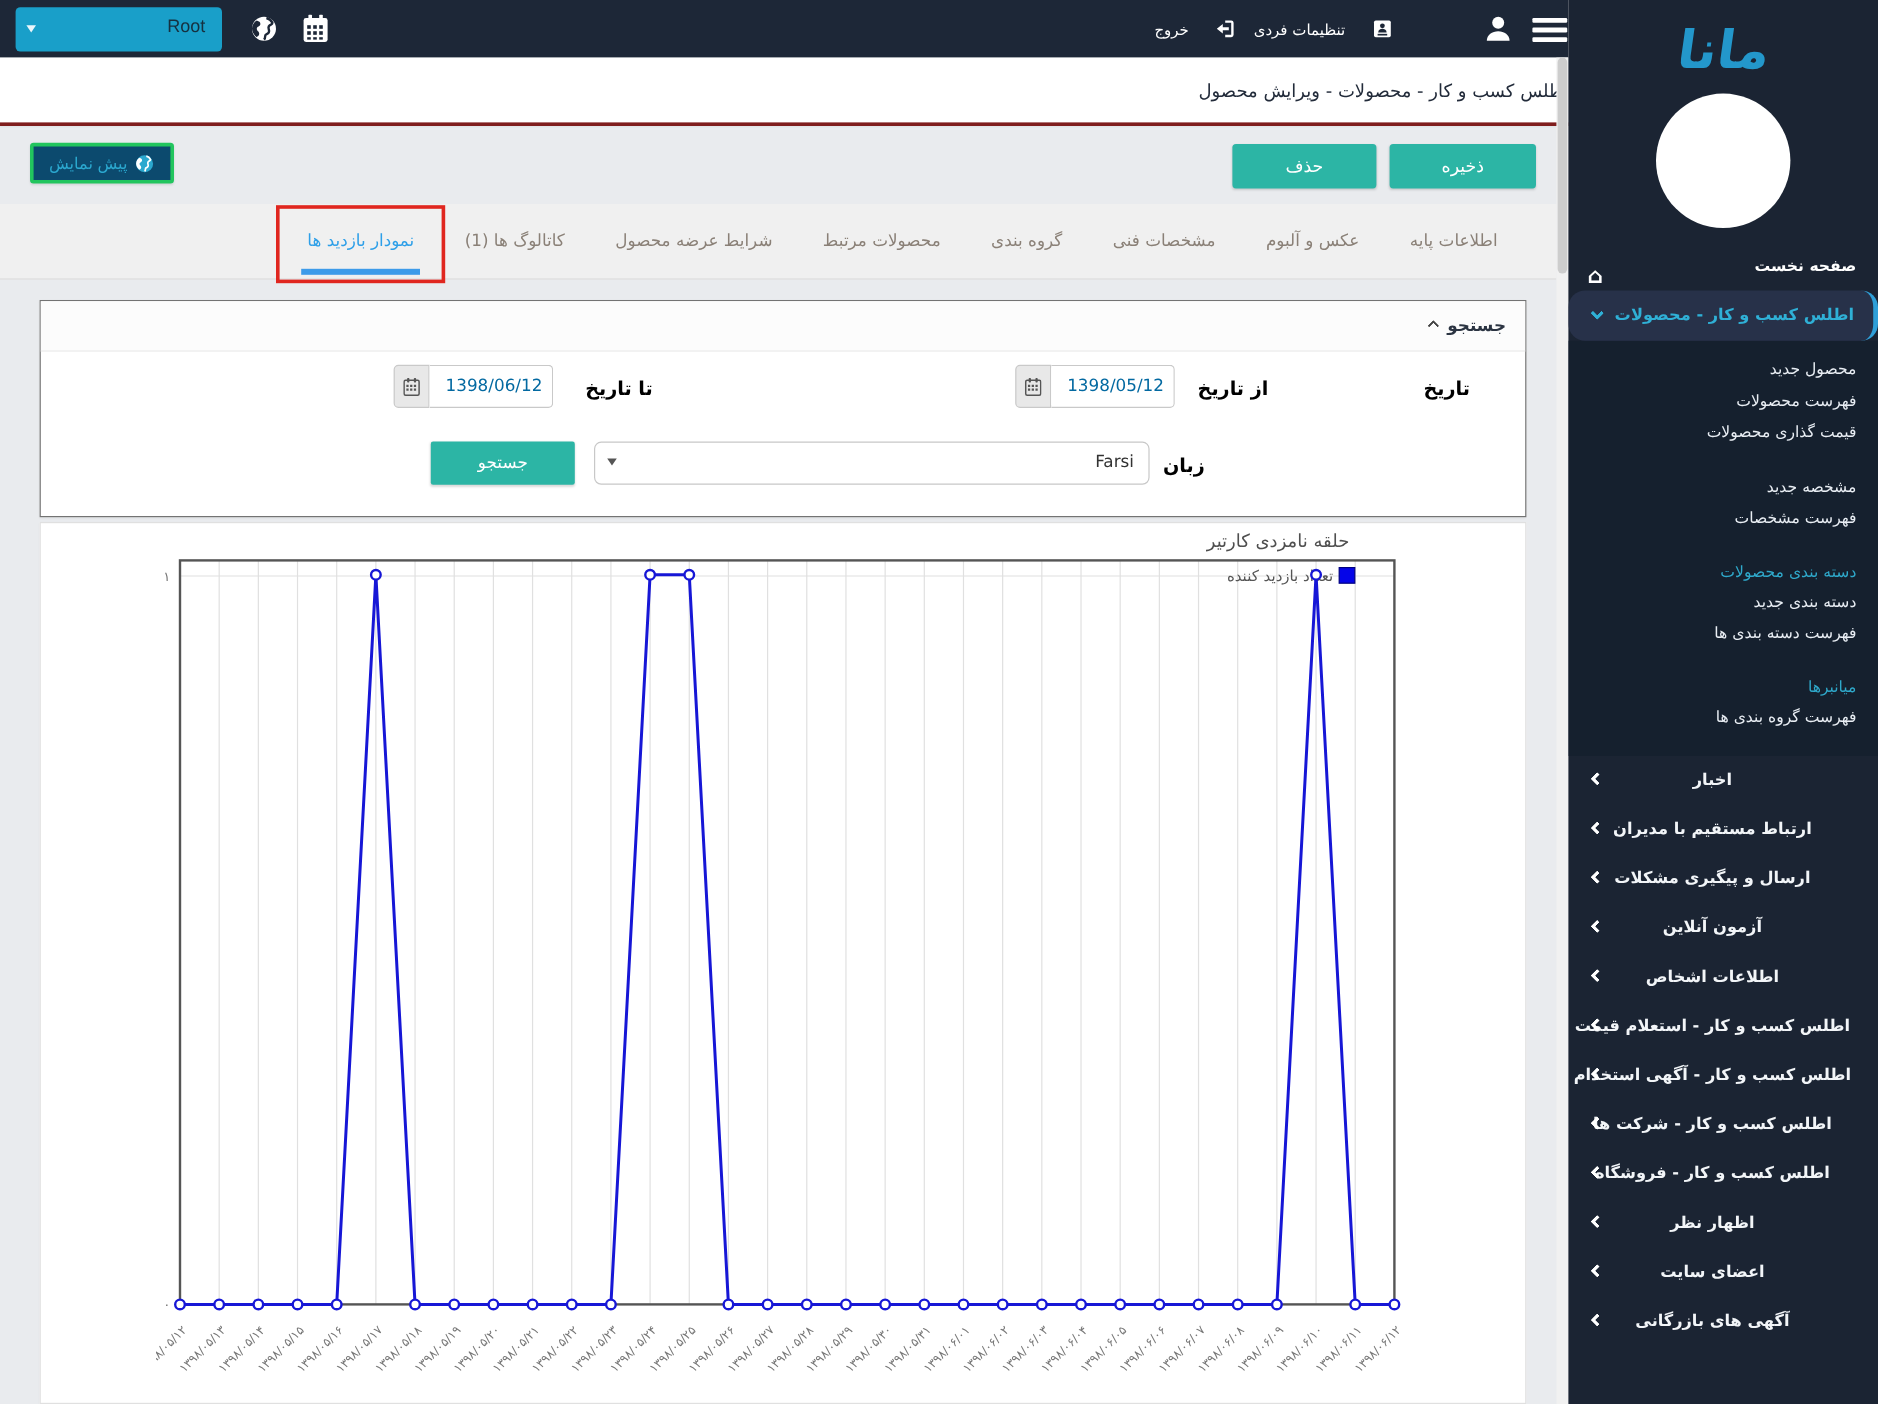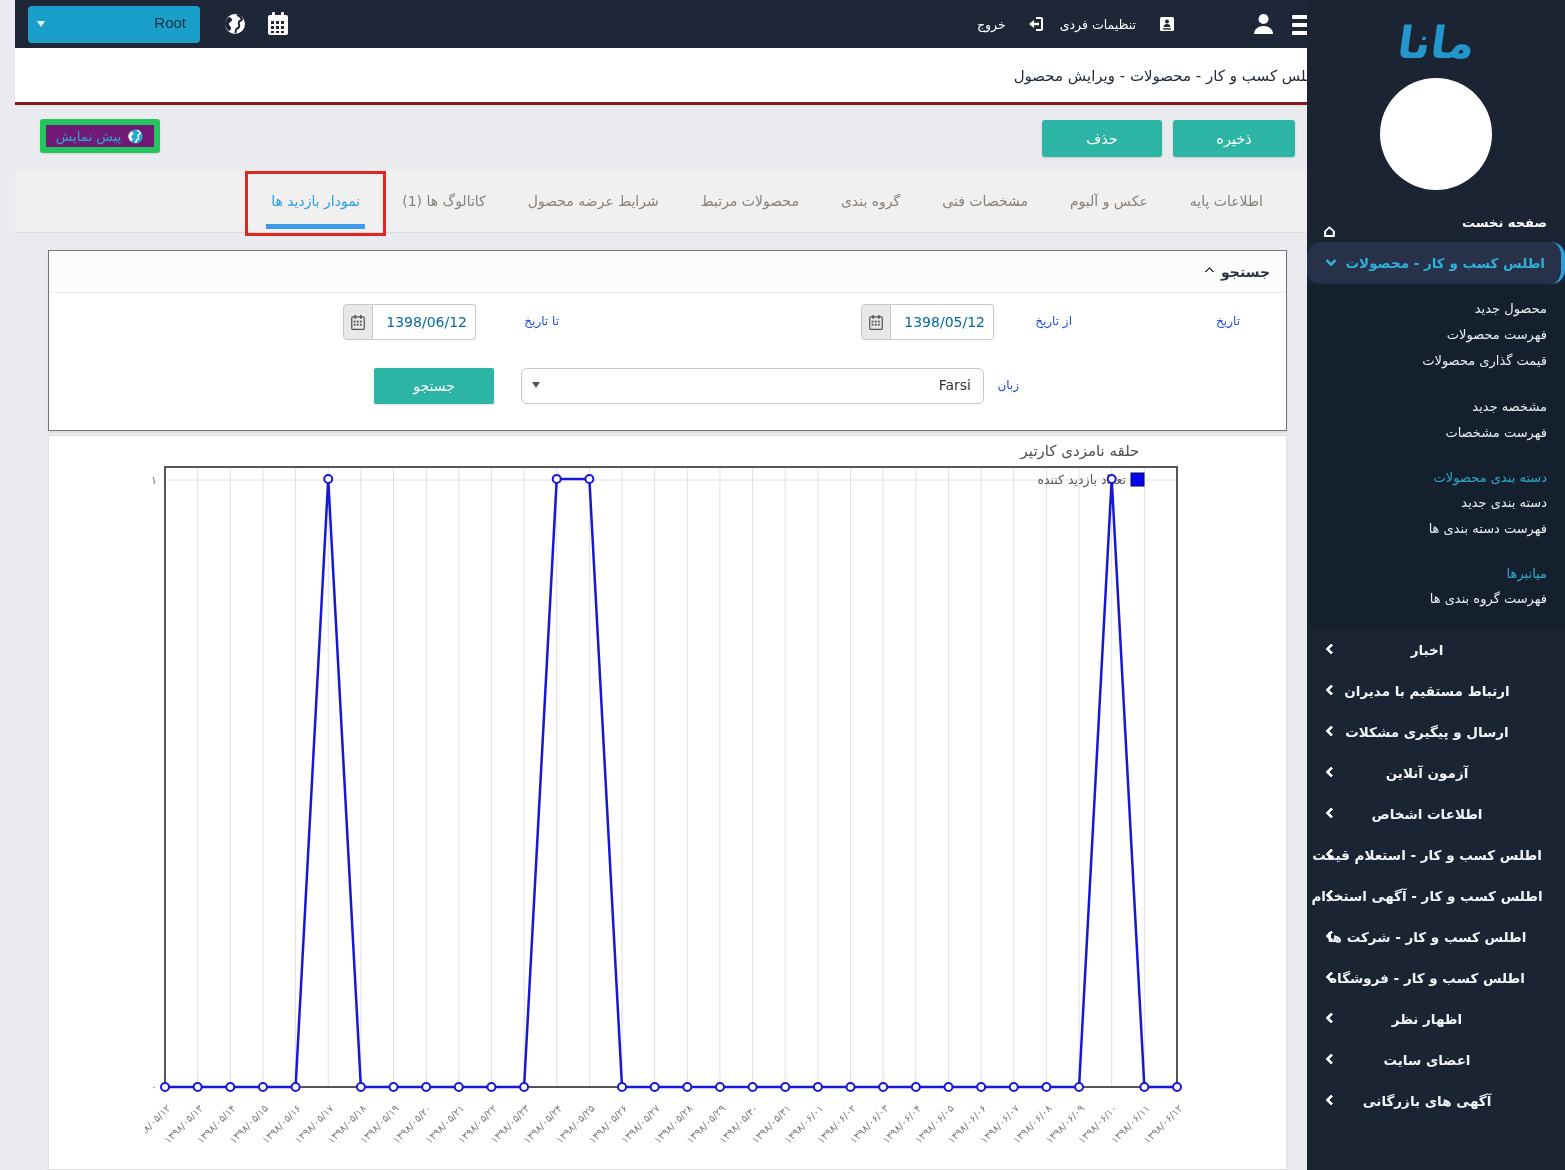--- a/index.html
+++ b/index.html
@@ -22,21 +22,21 @@
   .submenu .sm-gap { height:20px; }
   .side-menu { }
   .side-menu .mi { position:relative; height:41px; line-height:41px; color:#f2f5f8; font-size:13.5px; font-weight:bold; text-align:center; padding-right:18px; cursor:pointer; white-space:nowrap; }
   .side-menu .mi .chev { position:absolute; left:20px; top:15px; }
   .chev { display:inline-block; width:8px; height:8px; border-left:3px solid #fff; border-bottom:3px solid #fff; border-radius:1px; }
   .chev.left { transform:rotate(45deg); }
   .chev.down { transform:rotate(-45deg); }
   .chev.up { transform:rotate(135deg); border-color:#444; border-width:2px; width:7px; height:7px; }
 
   
-  .main { position:absolute; left:0; top:0; width:1307px; height:1000px;margin-left:15px; }
+  .main { position:absolute; left:0; top:0; width:1307px; height:1000px; }
   .topbar { position:relative; height:48px; background:#1d2737; }
   .root-btn { position:absolute; left:13px; top:6px; width:172px; height:37px; background:#199fc9; border:none; border-radius:4px; cursor:pointer; }
   .root-btn .caret { position:absolute; left:9px; top:15px; width:0; height:0; border-left:4px solid transparent; border-right:4px solid transparent; border-top:6px solid #eaf6fb; }
   .root-btn .root-label { position:absolute; right:14px; top:8px; font-size:15px; color:#16303f; }
   .tb-icon { position:absolute; top:12px; width:24px; height:24px; cursor:pointer; }
   .tb-globe { left:208px; } .tb-cal { left:252px; }
   .tb-right { position:absolute; left:985px; top:0; height:48px; width:175px; display:flex; flex-direction:row-reverse; align-items:center; gap:14px; }
   .tb-link { display:flex; flex-direction:row-reverse; align-items:center; gap:23px; color:#fff; font-size:12.5px; cursor:pointer; white-space:nowrap; }
   .tb-user { position:absolute; left:1238px; top:13px; cursor:pointer; }
   .hamburger { position:absolute; left:1277px; top:15px; width:29px; cursor:pointer; }
@@ -44,43 +44,43 @@
 
   .titlebar { height:57px; background:#fff; border-bottom:3px solid #7f1d1d; text-align:right; line-height:57px; font-size:15px; color:#222b3a; box-shadow:0 1px 2px rgba(0,0,0,.06); position:relative; z-index:2; }
 
   .content { position:absolute; top:105px; left:0; width:1307px; height:1065px; background:#e9ebee; }
 
   
   .scroll-track { position:absolute; right:0; top:48px; width:10px; height:1122px; background:#f1f1f1; z-index:4; }
   .scroll-thumb { position:absolute; top:0; left:1px; width:8px; height:180px; background:#cdcdcd; border-radius:4px; }
 
   
-  .preview-btn { position:absolute; left:25px; top:14px; width:120px; height:34px; background:#701a75; border:6px solid #22c55e; border-radius:3px; box-shadow:0 1px 2px rgba(0,0,0,.1); display:flex; flex-direction:row-reverse; align-items:center; justify-content:center; gap:6px; color:#2ba8cf; font-size:13.5px; cursor:pointer; }
+  .preview-btn { position:absolute; left:25px; top:14px; width:120px; height:34px; background:#0c4a6e; border:3px solid #22c55e; border-radius:3px; box-shadow:0 1px 2px rgba(0,0,0,.1); display:flex; flex-direction:row-reverse; align-items:center; justify-content:center; gap:6px; color:#2ba8cf; font-size:13.5px; cursor:pointer; }
   .teal-btn { background:#2cb5a5; color:#fff; border:none; border-radius:3px; font-size:14.5px; cursor:pointer; box-shadow:0 1px 2px rgba(0,0,0,.15); font-family:"DejaVu Sans",sans-serif; }
   .btn-save { position:absolute; left:1158px; top:15px; width:122px; height:37px; }
   .btn-delete { position:absolute; left:1027px; top:15px; width:120px; height:37px; }
 
   
   .tabbar { position:absolute; left:0; top:65px; width:1297px; height:63px; background:#f0f0f0; border-bottom:1px solid #dcdcdc; display:flex; flex-direction:row; padding-right:28px; }
   .tab { position:relative; padding:0 21px; line-height:62px; font-size:14px; color:#8a8077; cursor:pointer; white-space:nowrap; }
   .tab.active { color:#2d9fe8; }
   .tab.active .underline { position:absolute; left:16px; right:16px; bottom:3px; height:5px; background:#3d9be9; }
   .tab.active .red-box { position:absolute; left:-5px; right:-5px; top:1px; bottom:-4px; border:3px solid #e0261f; pointer-events:none; }
 
   
   .search-card { position:absolute; left:33px; top:145px; width:1239px; height:181px; background:#fff; border:1px solid #737373; box-shadow:0 1px 2px rgba(0,0,0,.07); }
   .search-head { height:42px; border-bottom:1px solid #ececec; background:#fcfcfc; display:flex; flex-direction:row-reverse; align-items:center; padding:0 16px; gap:8px; cursor:pointer; }
   .search-title { font-size:14px; font-weight:bold; color:#2b3442; }
-  .f-label { position:absolute; font-size:12px; color:#1d4ed8; top:10px; }
+  .f-label { position:absolute; font-size:16px; color:#000000; top:10px;font-weight:bold; }
   .form-row { position:absolute; left:0; width:100%; height:36px; }
   .row1 { top:53px; } .row2 { top:117px; }
   .dategroup { position:absolute; top:0; height:36px; display:flex; }
   .cal-btn { width:30px; height:36px; background:#e8e8e8; border:1px solid #c9c9c9; border-radius:4px 0 0 4px; display:flex; align-items:center; justify-content:center; cursor:pointer; }
   .date-input { width:103px; height:36px; border:1px solid #c9c9c9; border-left:none; border-radius:0 4px 4px 0; font-size:14px; color:#0369a1; text-align:right; padding-right:8px; font-family:"DejaVu Sans",sans-serif; }
-  .lang-select { position:absolute; left:472px; top:0; width:463px; height:36px; background:#fff; border:1px solid #c8c8c8; border-radius:6px; cursor:pointer; }
+  .lang-select { position:absolute; left:461px; top:0; width:463px; height:36px; background:#fff; border:1px solid #c8c8c8; border-radius:6px; cursor:pointer; }
   .lang-select .val { position:absolute; right:12px; top:8px; font-size:14px; color:#333; }
   .lang-select .sel-caret { position:absolute; left:10px; top:13px; width:0; height:0; border-left:4px solid transparent; border-right:4px solid transparent; border-top:6px solid #555; }
   .btn-search { position:absolute; left:325px; top:0; width:120px; height:36px; border-radius:2px; font-size:14px; }
 
   
   .chart-card { position:absolute; left:33px; top:330px; width:1239px; height:735px; background:#fff; border:1px solid #e0e0e0; box-shadow:0 1px 2px rgba(0,0,0,.05); }
   .chart-title { position:absolute; left:950px; top:337px; width:230px; text-align:center; font-size:15px; color:#4f4f4f; }
   #visits-chart { position:absolute; left:130px; top:352px; }
 
   svg text { font-family:"DejaVu Sans",sans-serif; }

